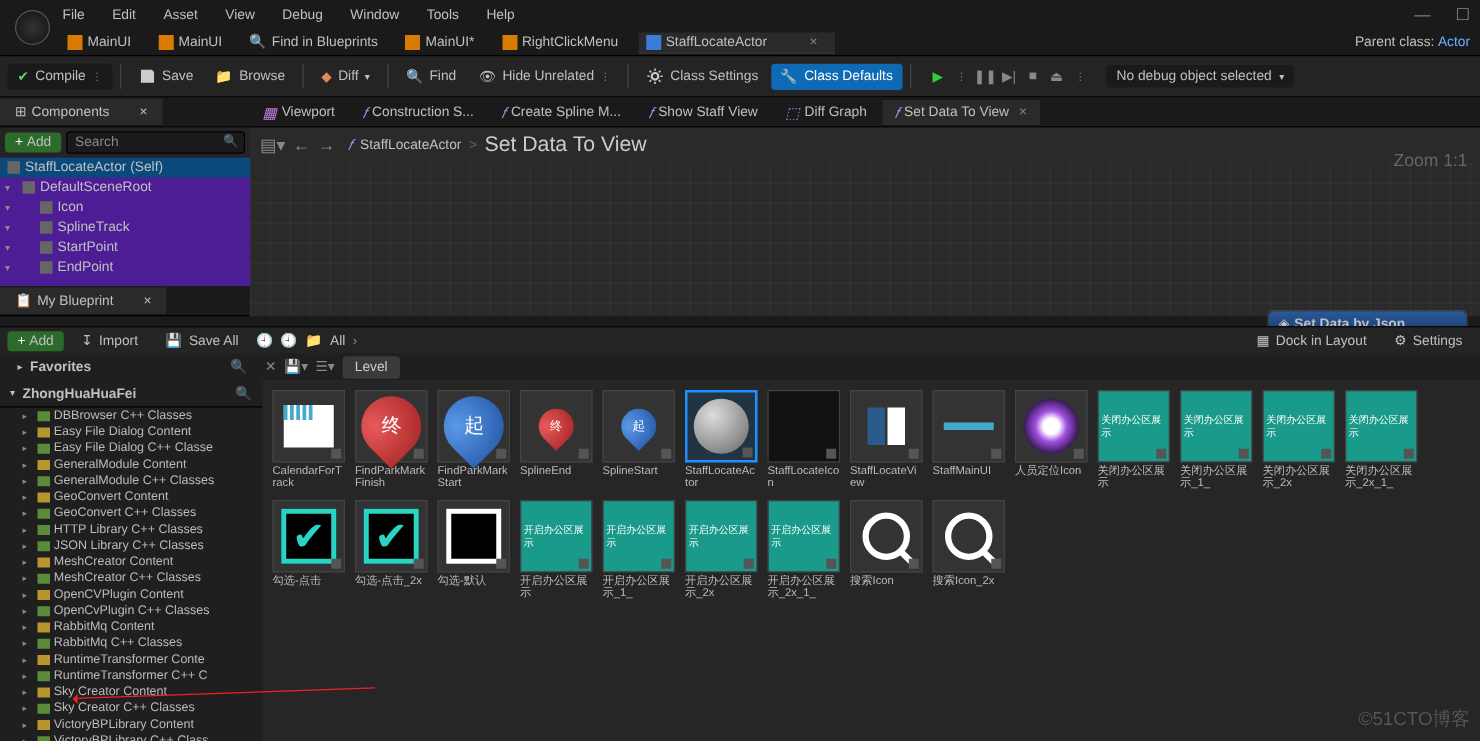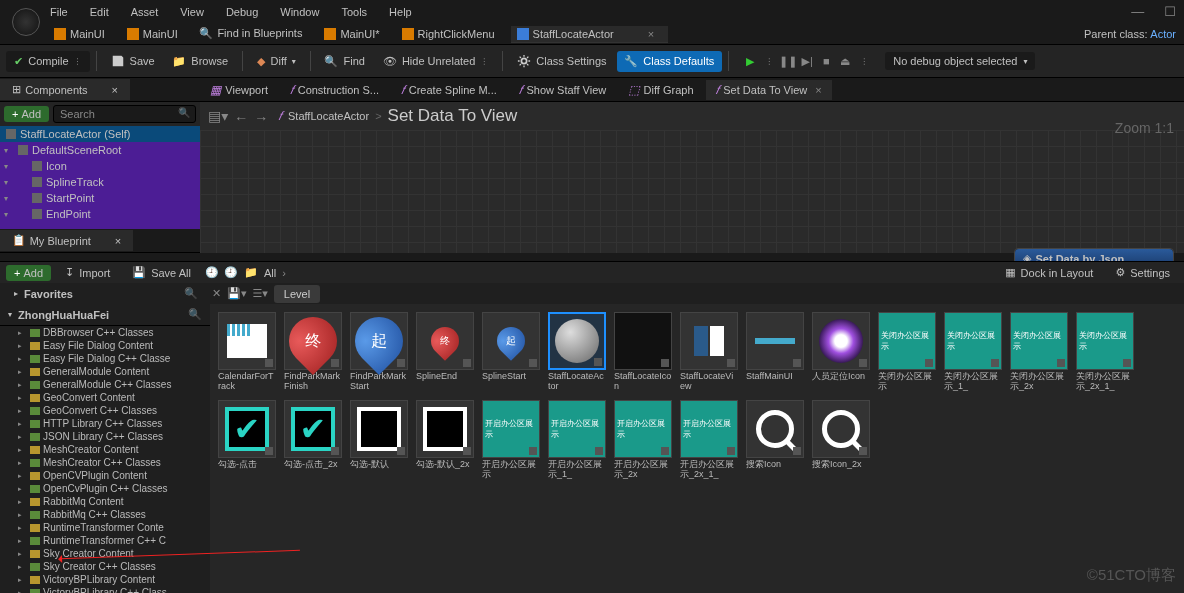--- a/index.html
+++ b/index.html
@@ -3,21 +3,21 @@
 <meta charset="utf-8">
 <style>
 *{margin:0;padding:0;box-sizing:border-box;font-family:"Segoe UI",Arial,sans-serif;font-size:11px;color:#c0c0c0;user-select:none}
 body{background:#1a1a1a;width:1184px;height:593px;overflow:hidden;position:relative}
 .menubar{height:24px;background:#1a1a1a;display:flex;align-items:center;padding:0 50px;gap:22px}
 .menubar span{color:#c0c0c0;cursor:pointer}
 .winctrl{position:absolute;right:8px;top:4px;display:flex;gap:20px}
 .winctrl span{font-size:13px;color:#888}
 .ue-logo{position:absolute;left:12px;top:8px;width:28px;height:28px;border-radius:50%;background:radial-gradient(circle,#333,#111);border:1px solid #555}
 .doctabs{height:20px;display:flex;align-items:center;padding-left:48px;gap:2px}
-.doctab{padding:2px 14px 2px 6px;display:flex;align-items:flex-start;gap:4px;color:#aaa;border-bottom:1px solid transparent}
+.doctab{padding:2px 14px 2px 6px;display:flex;align-items:flex-end;gap:4px;color:#aaa;border-bottom:1px solid transparent}
 .doctab.active{background:#2a2a2a;border-bottom:1px solid #333}
 .doctab .ico{width:12px;height:12px;display:inline-block}
 .orange{background:#d97b00}
 .blue{background:#3b7dd8}
 .toolbar{height:34px;background:#242424;display:flex;align-items:center;padding:0 6px;gap:2px;border-top:1px solid #000;border-bottom:1px solid #000}
 .btn{display:flex;align-items:center;gap:5px;padding:4px 8px;border-radius:3px;cursor:pointer}
 .btn.compile{background:#1a1a1a}
 .btn.defaults{background:#0e6ab5;color:#fff}
 .btn.defaults span{color:#fff}
 .sep{width:1px;height:20px;background:#444;margin:0 4px}
@@ -530,27 +530,20 @@
         </div>
         <div class="asset">
           <div class="thumb">
             <div class="sq"></div>
             <span class="corner"></span>
           </div>
           <div class="asset-name">勾选-默认</div>
         </div>
         <div class="asset">
           <div class="thumb">
-            <div class="sq"></div>
-            <span class="corner"></span>
-          </div>
-          <div class="asset-name">勾选-默认_2x</div>
-        </div>
-        <div class="asset">
-          <div class="thumb">
             <div class="teal">开启办公区展示</div>
             <span class="corner"></span>
           </div>
           <div class="asset-name">开启办公区展示</div>
         </div>
         <div class="asset">
           <div class="thumb">
             <div class="teal">开启办公区展示</div>
             <span class="corner"></span>
           </div>

